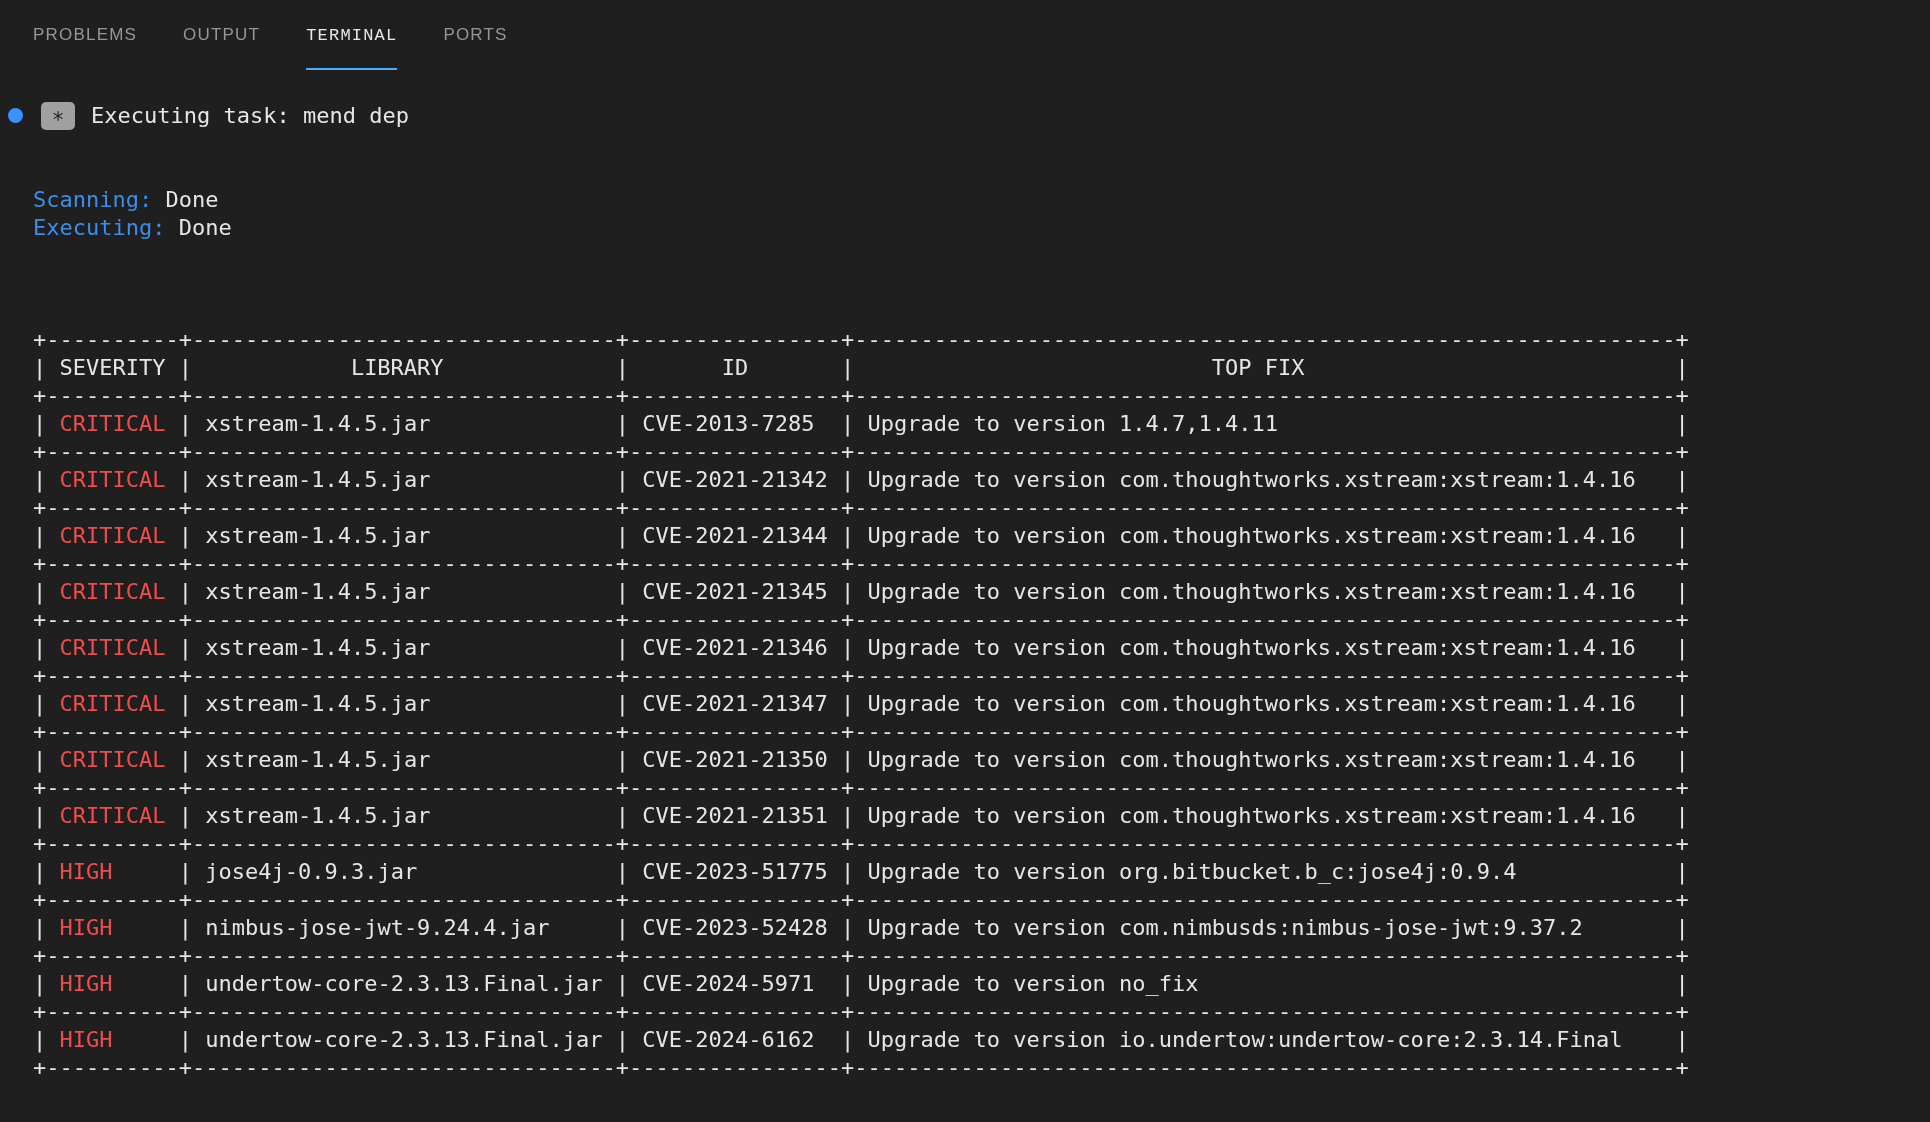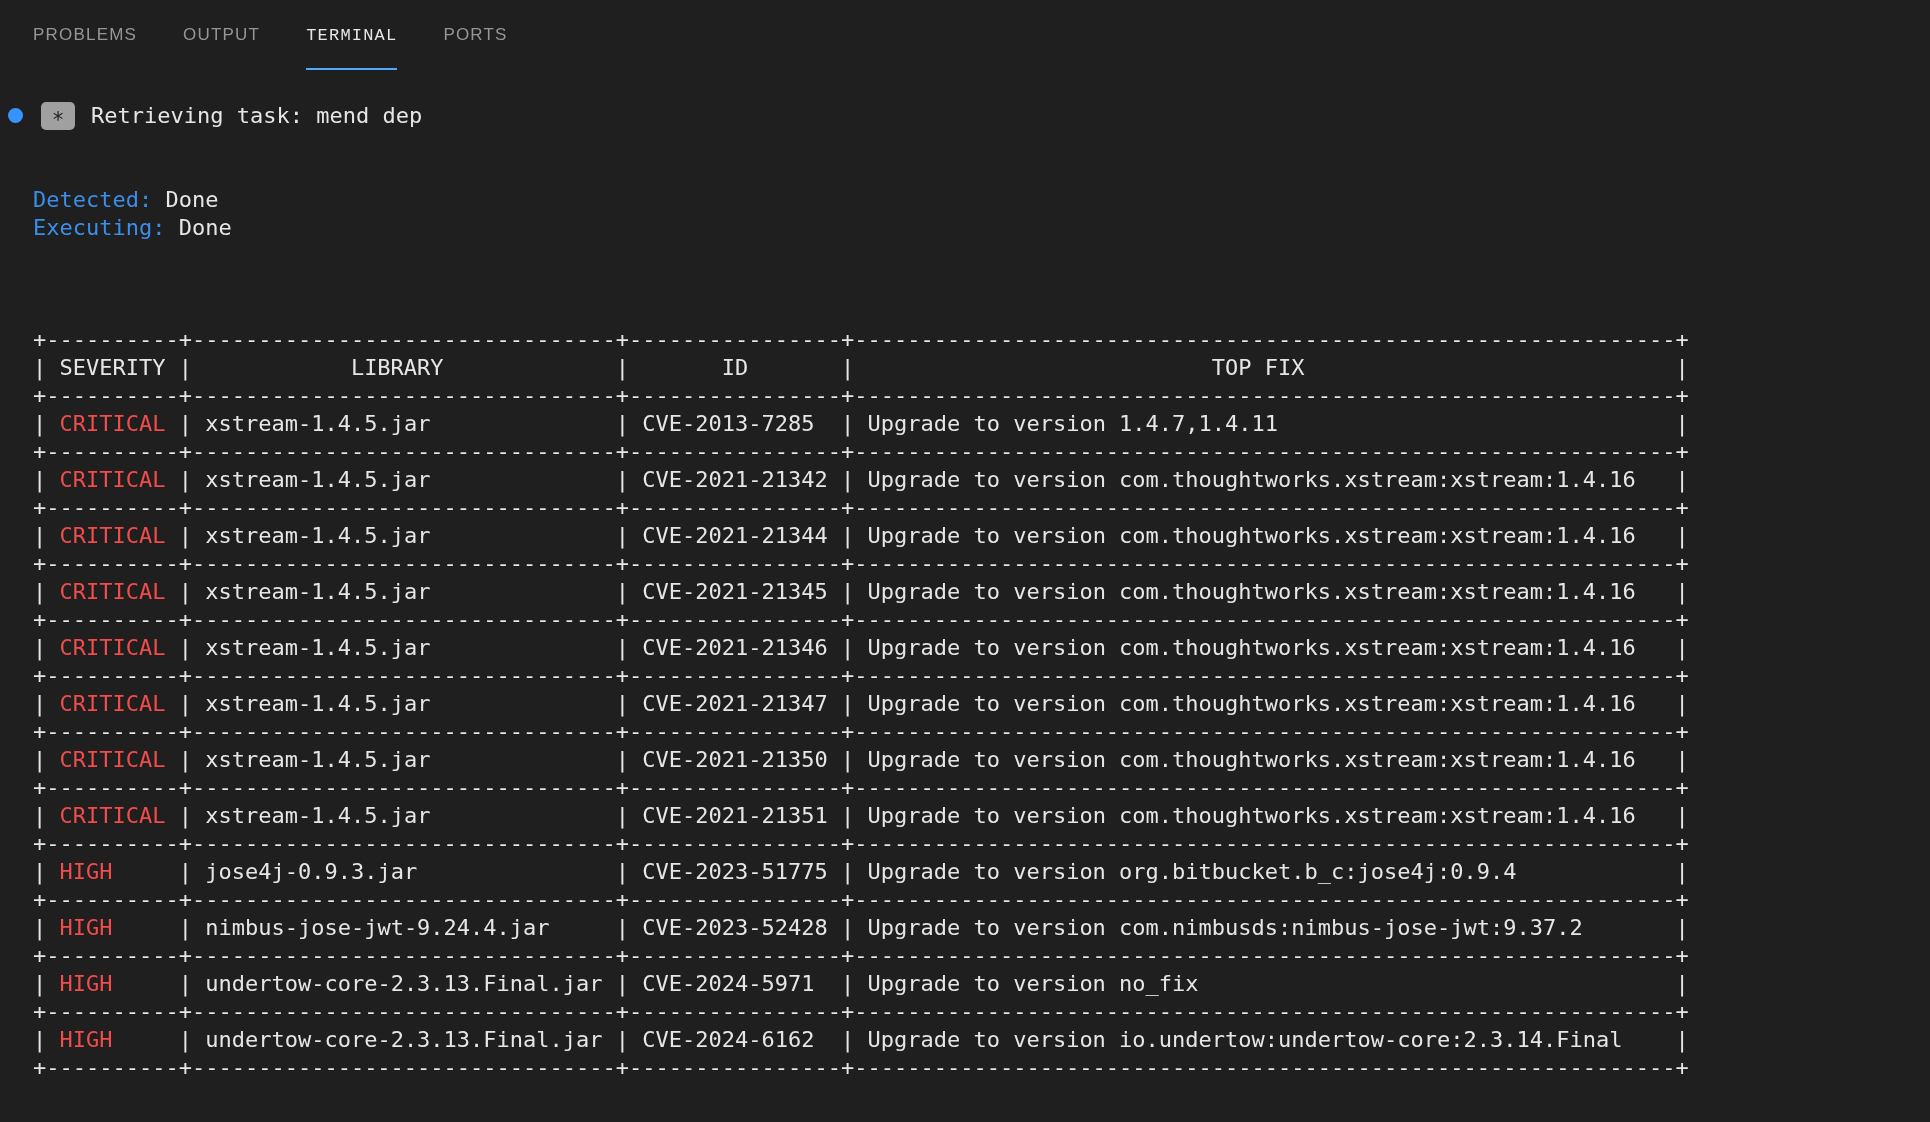--- a/index.html
+++ b/index.html
@@ -55,26 +55,26 @@
       <div class="tab">PROBLEMS</div>
       <div class="tab">OUTPUT</div>
       <div class="tab active">TERMINAL</div>
       <div class="tab">PORTS</div>
     </div>
 
   <div class="terminal">
 
     <div class="line"><span class="cmd-dot"></span><span class="task-icon">
           <span>*</span>
-        </span><span>Retrieving task: mend dep</span></div>
+        </span><span>Executing task: mend dep</span></div>
 
     <div class="line"></div>
     <div class="line"></div>
 
-    <div class="line"><span class="t-blue">Detected:</span><span class="status-value">Done</span></div>
+    <div class="line"><span class="t-blue">Scanning:</span><span class="status-value">Done</span></div>
 
     <div class="line"><span class="t-blue">Executing:</span><span class="status-value">Done</span></div>
 
     <div class="line"></div>
 
 
     <div class="line"></div>
 
 
     <div class="line"></div>

